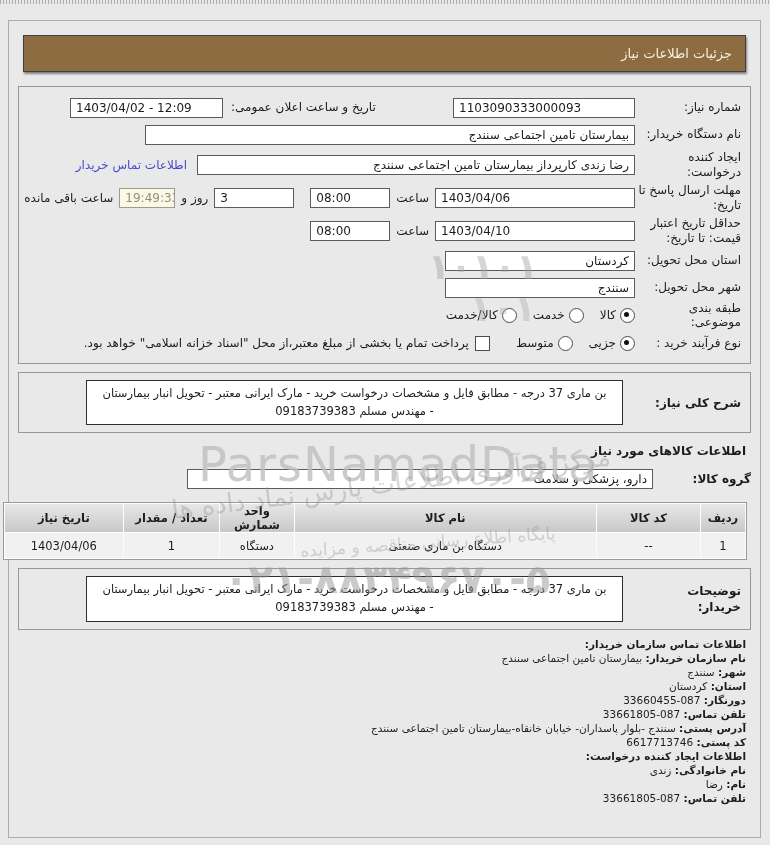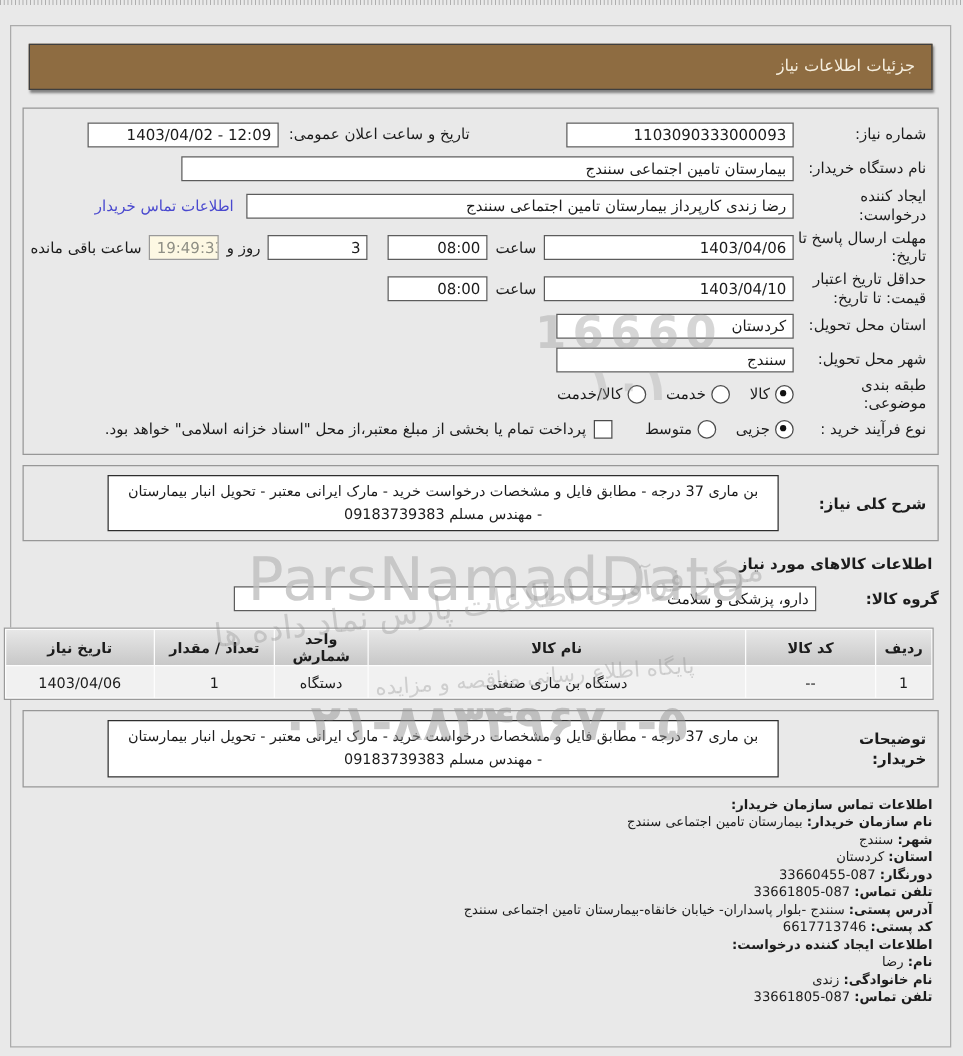--- a/index.html
+++ b/index.html
@@ -20,21 +20,21 @@
     padding:0 13px;color:#f6efdf;font-size:13px;box-sizing:border-box;}
   
   .panel{margin:14px 9px 0;border:1px solid #979797;padding:7px 9px 6px;box-sizing:border-box;}
   .frow{display:flex;align-items:center;min-height:27px;font-size:12px;}
   .frow.tall{min-height:33px;}
   .lbl{width:106px;flex:none;line-height:1.2;}
   .inlbl{margin:0 6px;flex:none;}
   .input{background:#fff;border:1px solid #5c5c5c;height:20px;line-height:19px;
     box-sizing:border-box;padding:0 5px;font-size:12px;overflow:hidden;
     white-space:nowrap;flex:none;}
-  .center{text-align:right}
+  .center{text-align:left}
   .num{direction:ltr;unicode-bidi:isolate}
   .w180{width:182px}.w155{width:153px}.w490{width:490px}.w438{width:438px}
   .w200{width:200px}.w80{width:80px}.w64{width:56px}.w190{width:190px}.w466{width:466px}
   .gap16{margin-right:16px}
   .remaining{background:#fdf8e3;border:1px solid #9a9a9a;color:#8f8f85;text-align:center}
   .spacer{flex:1}
   .leftpad{margin-left:42px}
   a.contact-link{color:#4a49cf;text-decoration:none;font-size:12px;margin-right:10px;cursor:pointer;flex:none;}
   
   .radio{width:13px;height:13px;border-radius:50%;border:1px solid #4c4c4c;background:#fff;
@@ -206,25 +206,25 @@
   <div class="contact">
     <div class="ctitle">اطلاعات تماس سازمان خریدار:</div>
     <div class="cline"><span class="cl">نام سازمان خریدار:</span> <span>بیمارستان تامین اجتماعی سنندج</span></div>
     <div class="cline"><span class="cl">شهر:</span> <span>سنندج</span></div>
     <div class="cline"><span class="cl">استان:</span> <span>کردستان</span></div>
     <div class="cline"><span class="cl">دورنگار:</span> <span class="num">33660455-087</span></div>
     <div class="cline"><span class="cl">تلفن تماس:</span> <span class="num">33661805-087</span></div>
     <div class="cline"><span class="cl">آدرس پستی:</span> <span>سنندج -بلوار پاسداران- خیابان خانقاه-بیمارستان تامین اجتماعی سنندج</span></div>
     <div class="cline"><span class="cl">کد پستی:</span> <span class="num">6617713746</span></div>
     <div class="ctitle">اطلاعات ایجاد کننده درخواست:</div>
+    <div class="cline"><span class="cl">نام خانوادگی:</span> <span>زندی</span></div>
     <div class="cline"><span class="cl">نام:</span> <span>رضا</span></div>
-    <div class="cline"><span class="cl">نام خانوادگی:</span> <span>زندی</span></div>
     <div class="cline"><span class="cl">تلفن تماس:</span> <span class="num">33661805-087</span></div>
   </div>
 
 </div>
 
-<div class="wm" id="wm-bits1">16660</div>
+<div class="wm" id="wm-bits1">۱۰۱۰۱</div>
 <div class="wm" id="wm-bits2">۱۰۱</div>
 <div class="wm" id="wm-pars">ParsNamadData</div>
 <div class="wm" id="wm-diag">مرکز فرآوری اطلاعات پارس نماد داده ها</div>
 <div class="wm" id="wm-line2">پایگاه اطلاع رسانی مناقصه و مزایده</div>
 <div class="wm" id="wm-phone">۰۲۱-۸۸۳۴۹۶۷۰-۵</div>
 
 </body></html>

